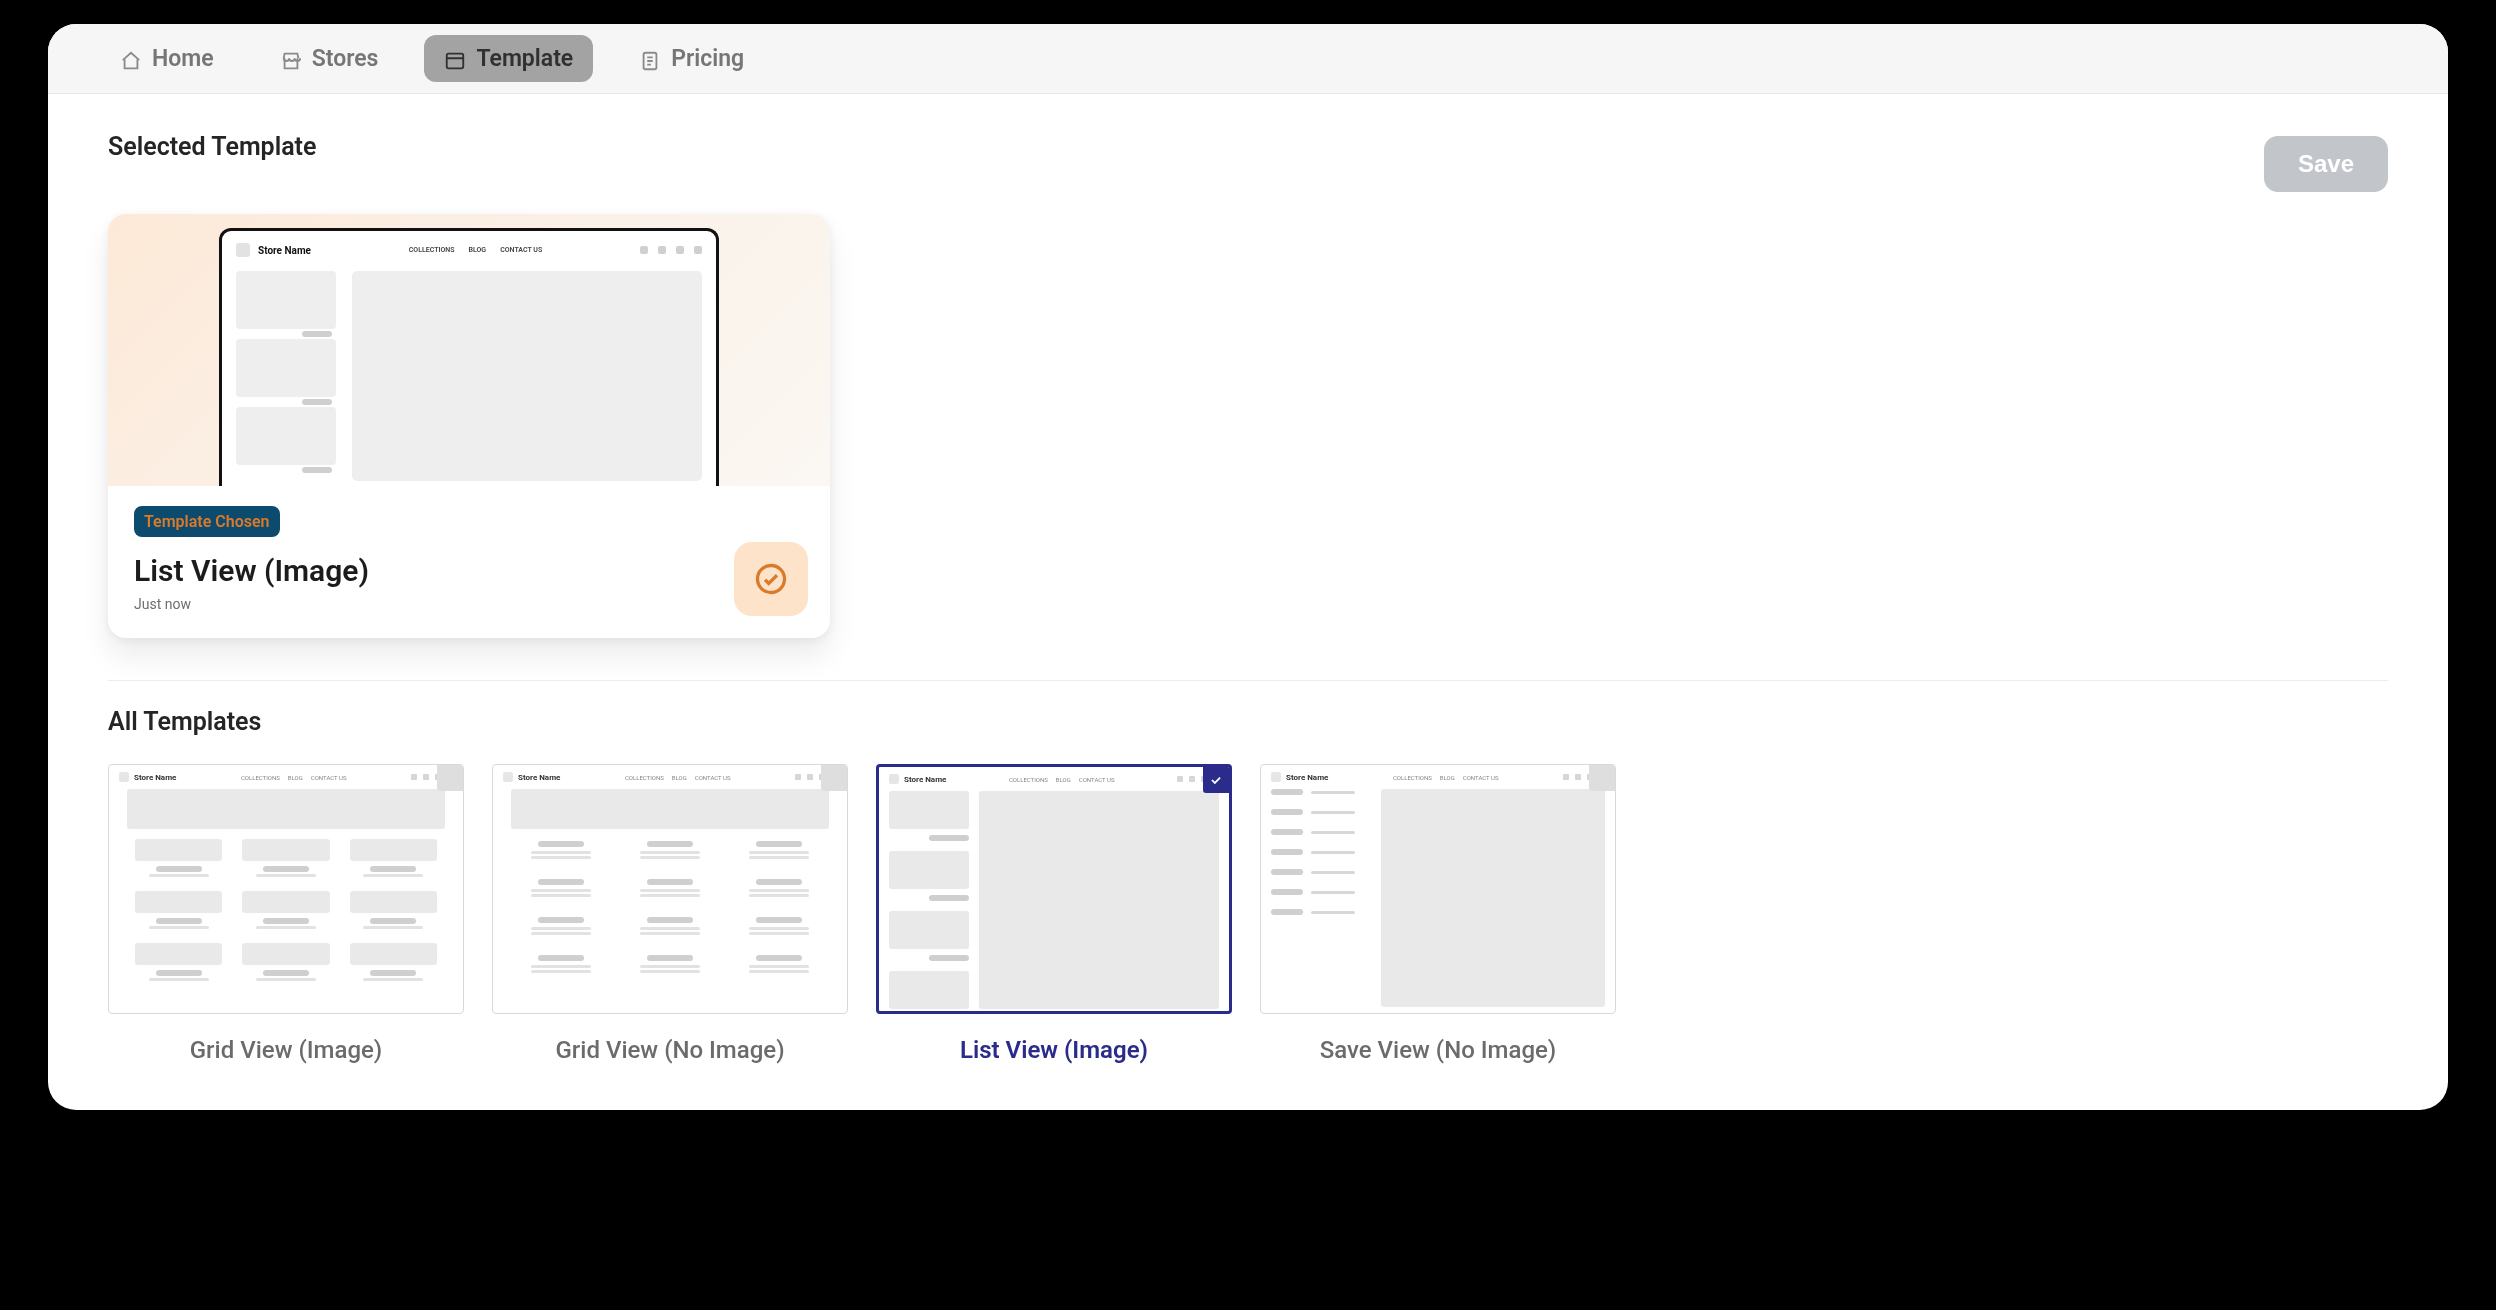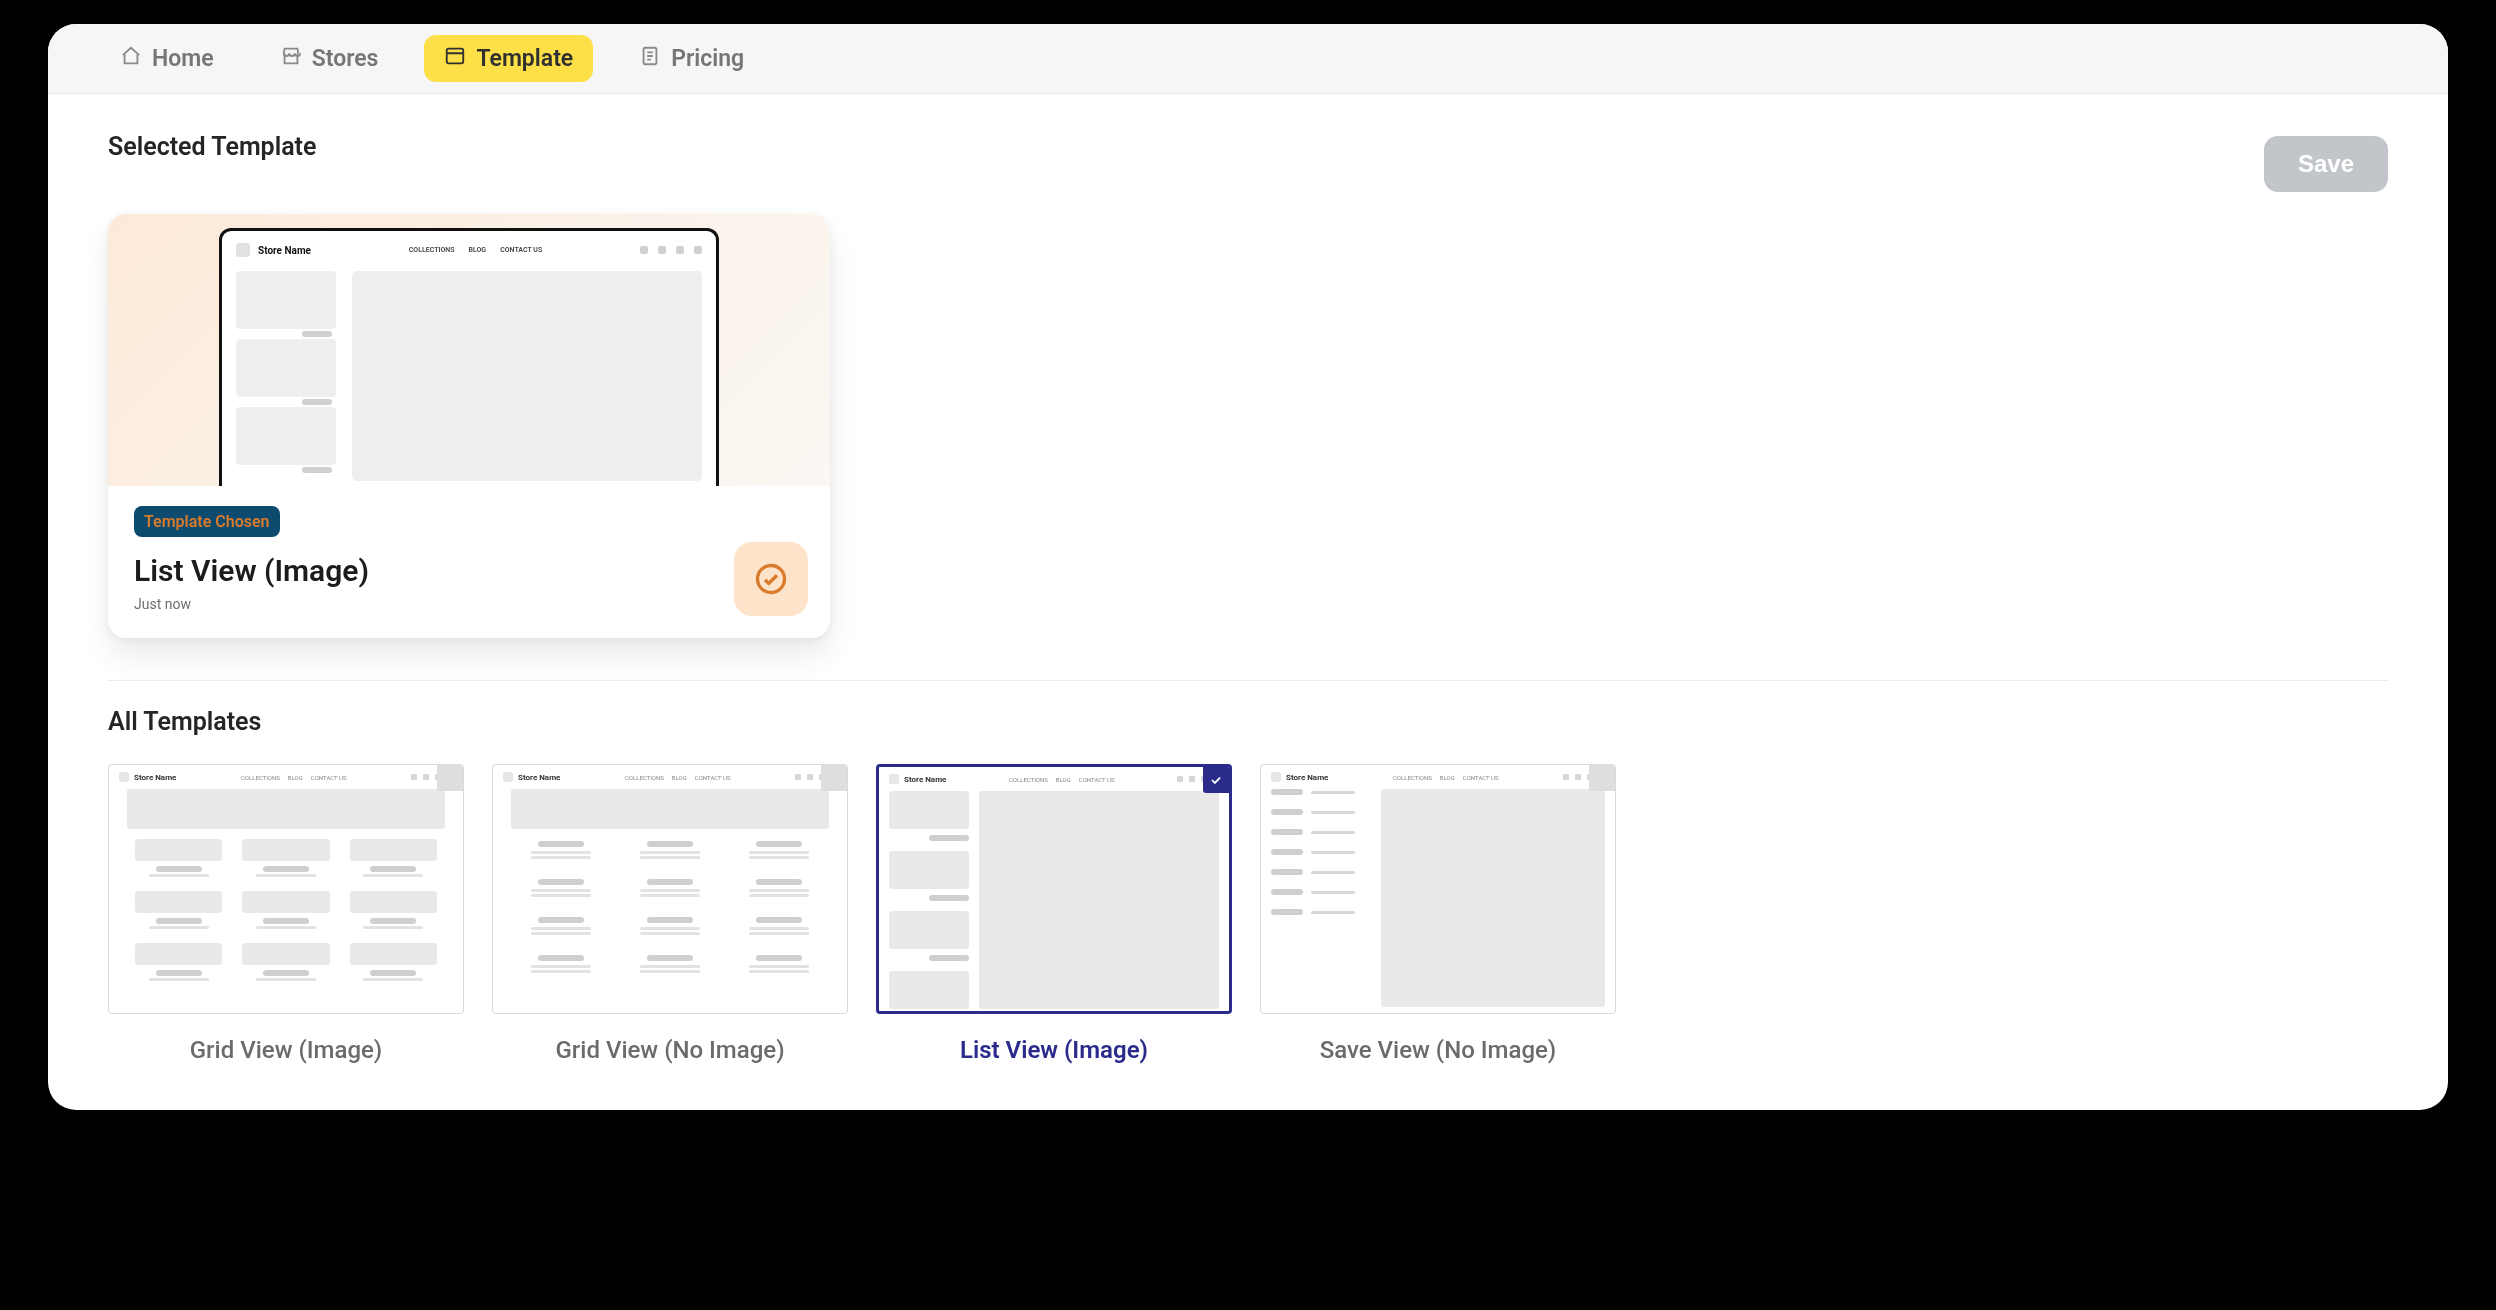--- a/index.html
+++ b/index.html
@@ -46,27 +46,27 @@
   .tb-dots span { width:5px; height:5px; border-radius:50%; background:#333; display:block;}
 
   
   .tabs {
     display: flex; align-items: center; gap: 26px;
     height: 70px; padding: 0 52px;
     background: #f6f6f6;
     border-bottom: 1px solid #e8e8e8;
   }
   .tab {
-    display:flex; align-items:flex-start; gap:10px;
+    display:flex; align-items:flex-end; gap:10px;
     padding: 10px 20px; border-radius: 12px;
     color:#767676; font-size: 23px; font-weight: 600;
     cursor:pointer;
   }
   .tab svg { width: 22px; height: 22px; stroke:#8a8a8a; }
-  .tab.active { background:#fde047; color:#303030; }
+  .tab.active { background:#a3a3a3; color:#303030; }
   .tab.active svg { stroke:#303030; }
 
   
   .content { padding: 38px 60px 46px 60px; }
   .row-head { display:flex; align-items:flex-start; justify-content:space-between; }
   .section-title { font-size: 25px; font-weight: 650; color:#252525; }
   .save-btn {
     background:#c2c5c9; color:#fff; font-size: 24px; font-weight:650;
     padding: 14px 34px; border-radius: 14px; border:none; cursor:not-allowed;
     margin-top: 4px;

